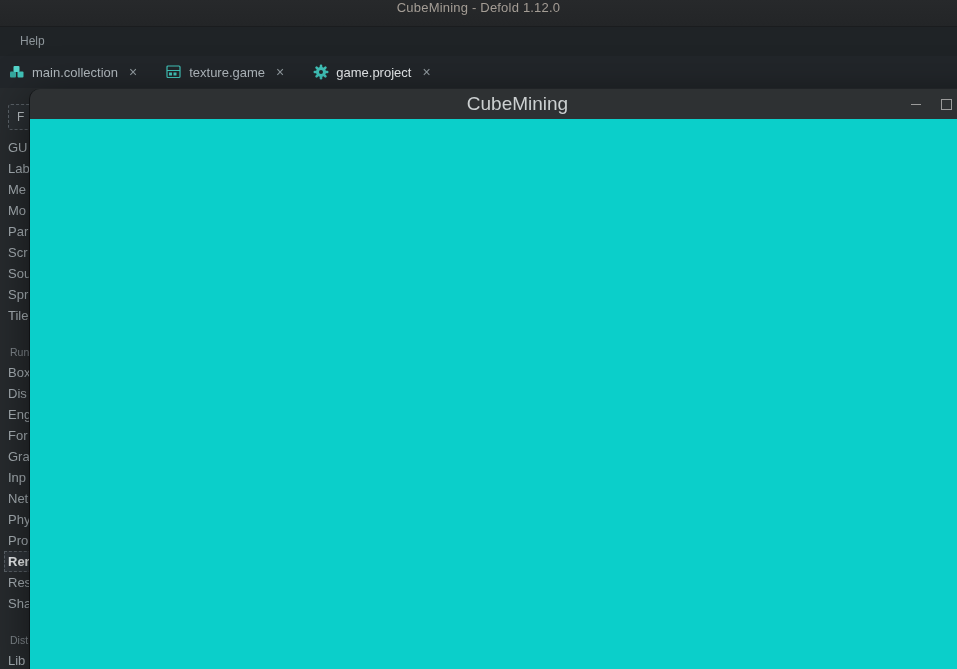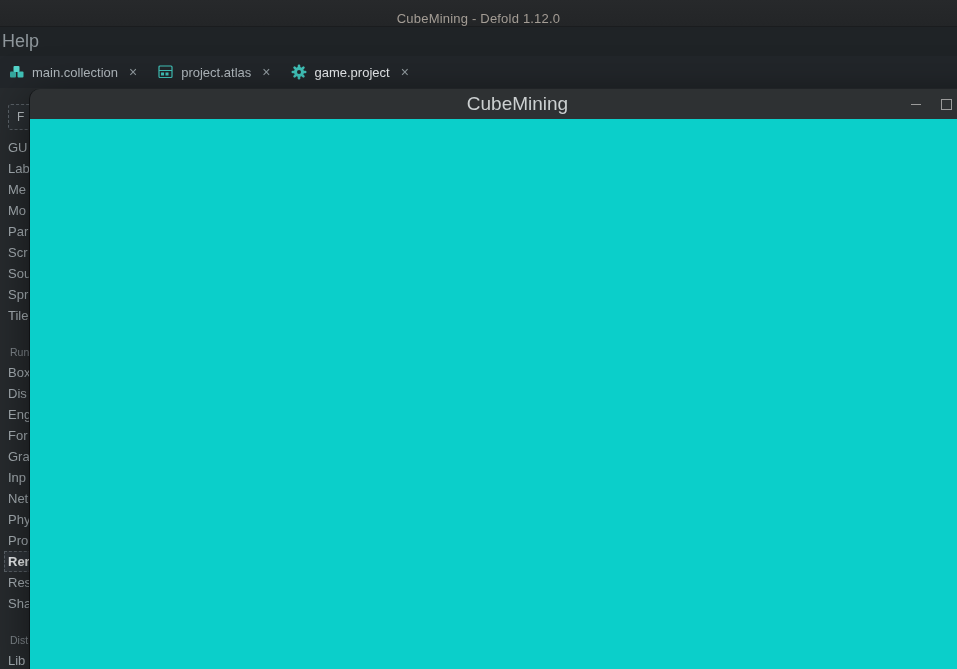--- a/index.html
+++ b/index.html
@@ -7,33 +7,33 @@
     width:957px;height:669px;overflow:hidden;position:relative;
     background:#272b2e;
     font-family:"Liberation Sans", sans-serif;
     -webkit-font-smoothing:antialiased;
   }
   
   .titlebar{
     position:absolute;left:0;top:0;width:957px;height:26px;
     background:linear-gradient(#27292b,#232527);
     border-bottom:1px solid #1a1c1e;
-    display:flex;align-items:flex-end;justify-content:center;
+    display:flex;align-items:flex-start;justify-content:center;
   }
   .titlebar .title{color:#a49d95;font-size:13px;letter-spacing:.2px;}
   
   .menubar{
     position:absolute;left:0;top:27px;width:957px;height:29px;
     background:#1f2326;display:flex;align-items:center;
   }
-  .menu-item{color:#8e969b;font-size:18px;padding:0 2px;height:29px;line-height:29px;}
+  .menu-item{color:#8e969b;font-size:12px;padding:0 20px;height:29px;line-height:29px;}
   
   .tabbar{
     position:absolute;left:0;top:56px;width:957px;height:32px;
-    background:#22262a;display:flex;align-items:center;
+    background:#22262a;display:flex;align-items:center;gap:8px;
   }
   .tab{display:flex;align-items:center;gap:7px;padding:0 12px 0 9px;height:32px;cursor:default;}
   .tab .label{color:#b3bbc0;font-size:13px;}
   .tab.active .label{color:#e9ecee;font-weight:normal;}
   .tab .close{color:#949da2;font-size:14px;margin-left:4px;line-height:1;}
   .tab .ticon{display:flex;align-items:center;}
   
   .sidebar{position:absolute;left:0;top:88px;width:210px;bottom:0;background:#272b2e;}
   .filter{
     position:absolute;left:8px;top:16px;width:68px;height:24px;
@@ -102,21 +102,21 @@
 
   <div class="tab">
     <span class="ticon">
       <svg width="16" height="14" viewBox="0 0 16 14">
         <rect x="1" y="1" width="13" height="11.5" rx="1" fill="none" stroke="#41c4ba" stroke-width="1.2"></rect>
         <line x1="1" y1="5.5" x2="14" y2="5.5" stroke="#41c4ba" stroke-width="1"></line>
         <rect x="3" y="7.5" width="3" height="3" fill="#41c4ba"></rect>
         <rect x="7.5" y="7.5" width="3" height="3" fill="#41c4ba"></rect>
       </svg>
     </span>
-    <span class="label">project.atlas</span>
+    <span class="label">texture.game</span>
     <span class="close">×</span>
   </div>
 
   <div class="tab active">
     <span class="ticon">
       <svg width="16" height="16" viewBox="0 0 16 16">
         <g fill="#41c4ba">
           <rect x="6.7" y="0.5" width="2.6" height="15" rx="1.2"></rect>
           <rect x="0.5" y="6.7" width="15" height="2.6" rx="1.2"></rect>
           <rect x="6.7" y="0.5" width="2.6" height="15" rx="1.2" transform="rotate(45 8 8)"></rect>

